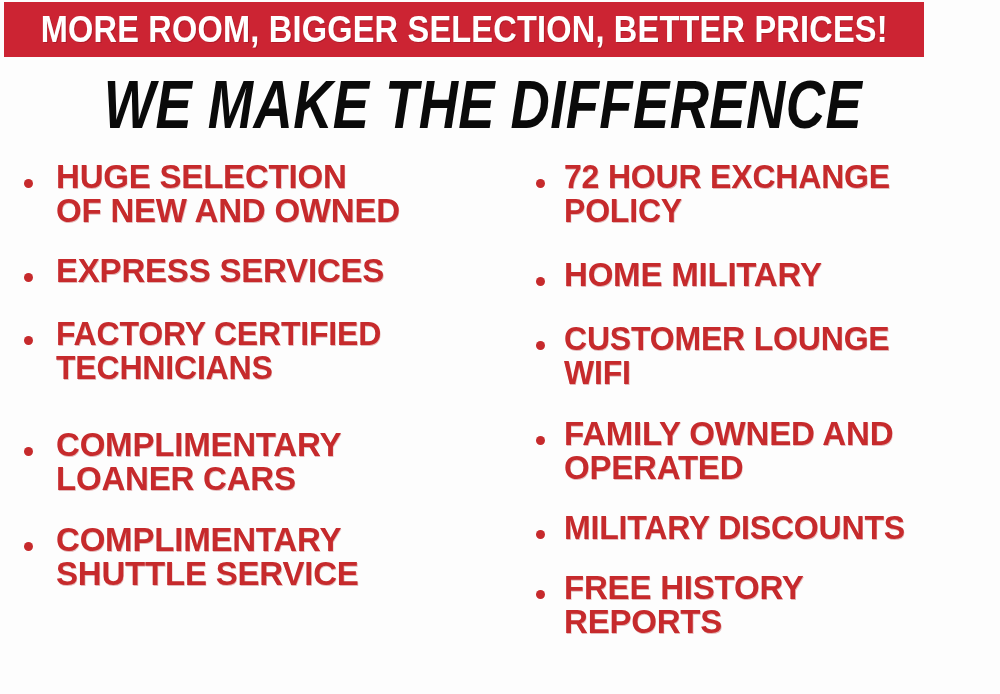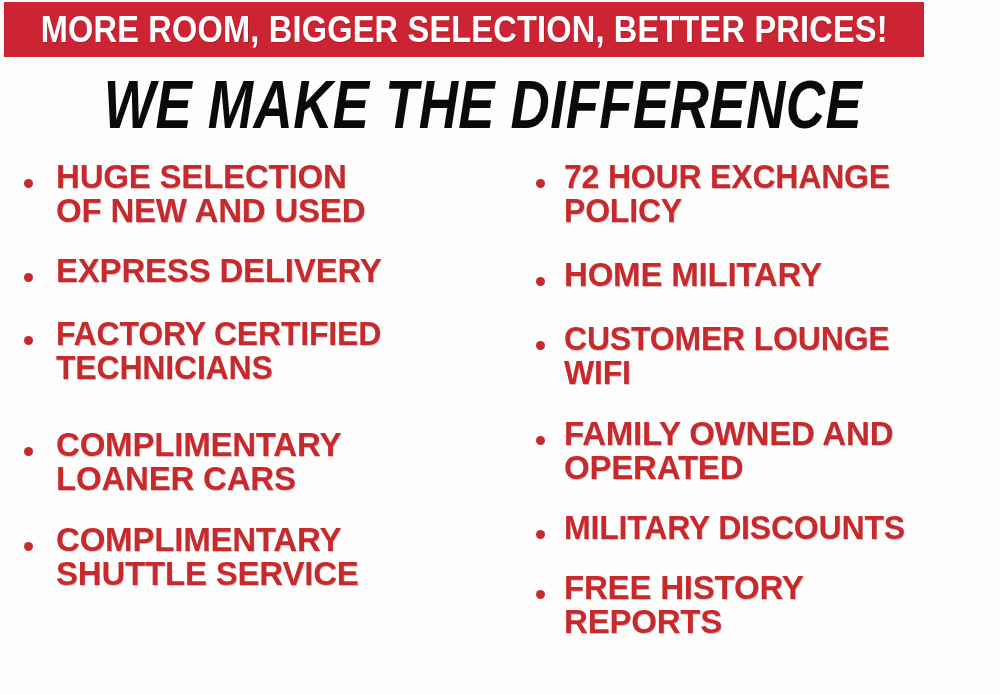--- a/index.html
+++ b/index.html
@@ -147,26 +147,26 @@
     <span class="headline">WE MAKE THE DIFFERENCE</span>
   </div>
 
   <div class="columns">
 
     <div class="col col-left">
 
       <div class="bullet-item li-l0">
         <span class="dot"></span>
         <span class="bullet-text">HUGE SELECTION
-OF NEW AND USED</span>
+OF NEW AND OWNED</span>
       </div>
 
       <div class="bullet-item li-l1">
         <span class="dot"></span>
-        <span class="bullet-text">EXPRESS DELIVERY</span>
+        <span class="bullet-text">EXPRESS SERVICES</span>
       </div>
 
       <div class="bullet-item li-l2">
         <span class="dot"></span>
         <span class="bullet-text tight">FACTORY CERTIFIED
 TECHNICIANS</span>
       </div>
 
       <div class="bullet-item li-l3">
         <span class="dot"></span>

